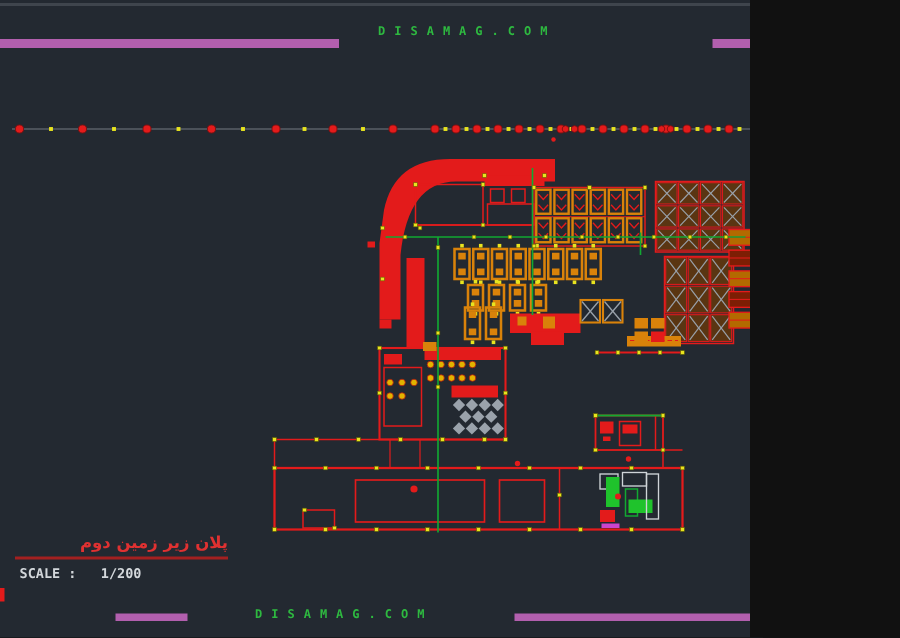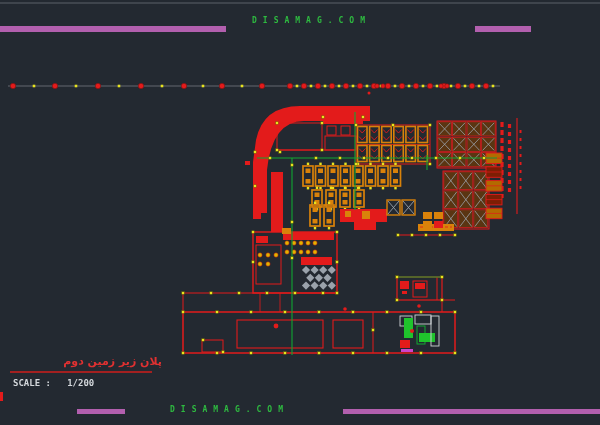--- a/index.html
+++ b/index.html
@@ -1,24 +1,24 @@
 <!DOCTYPE html>
 <html style="--background: #232931; --accent-purple: #b25fae; --watermark-green: #2eb940; --entity-red: #e31b1b; --entity-orange: #d9820a; --grip-yellow: #e8e41f; --line-green: #12a832; --hatch-gray: #9aa2ab; --text-white: #d3d7db; --title-red: #e03131;"><head>
 <meta charset="utf-8">
 <style>
   html,body{margin:0;padding:0;background:#111}
-  .screen{position:relative;width:600px;height:425px;overflow:hidden;
+  .screen{position:relative;width:500px;height:425px;overflow:hidden;
           background:var(--background,#232931);font-family:"DejaVu Sans",sans-serif}
   .topline{position:absolute;left:0;top:2px;width:600px;height:2px;background:#3f454d}
   .bar{position:absolute;background:var(--accent-purple,#b25fae)}
   .wm{position:absolute;color:var(--watermark-green,#2eb940);
       font:bold 8px "DejaVu Sans Mono",monospace;letter-spacing:6px;white-space:nowrap}
   .wm-top{left:252px;top:16px}
   .wm-bottom{left:170px;top:405px}
-  .title{position:absolute;left:20px;top:355px;width:142px;text-align:right;direction:rtl;
+  .title{position:absolute;left:10px;top:355px;width:142px;text-align:right;direction:rtl;
          color:var(--title-red,#e03131);font:bold 11px "DejaVu Sans",sans-serif;white-space:nowrap}
   .title-underline{position:absolute;left:10px;top:371px;width:142px;height:2px;background:#a32020}
   .scale{position:absolute;left:13px;top:378px;color:var(--text-white,#d3d7db);
          font:bold 9px "DejaVu Sans Mono",monospace;white-space:pre}
   svg{position:absolute;left:0;top:0}
   .fr{fill:var(--entity-red,#e31b1b)}
   .sr{stroke:var(--entity-red,#e31b1b);fill:none}
   .fo{fill:var(--entity-orange,#d9820a)}
   .so{stroke:var(--entity-orange,#d9820a);fill:none}
   .sg{stroke:var(--line-green,#12a832);fill:none}

